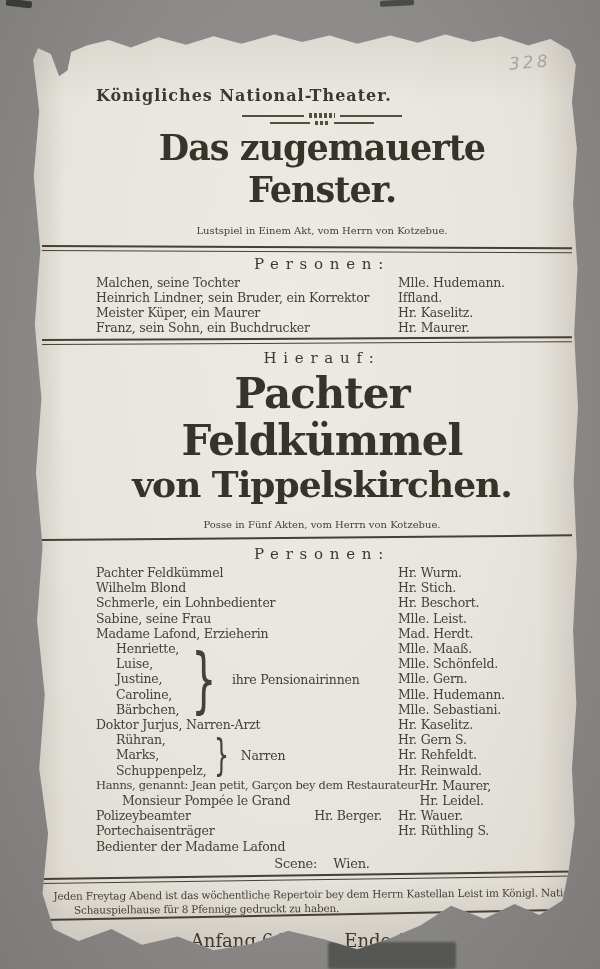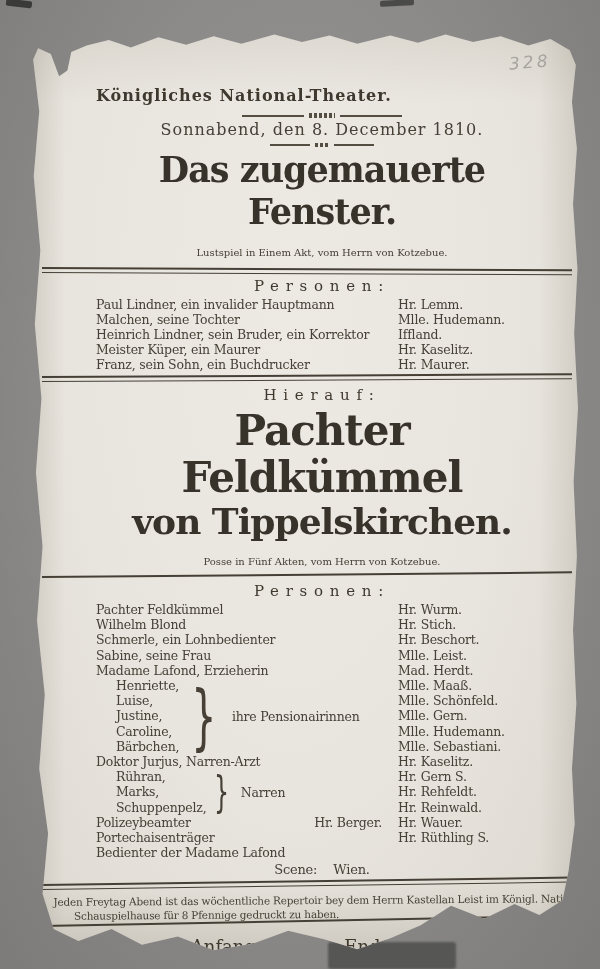--- a/index.html
+++ b/index.html
@@ -130,40 +130,35 @@
     <div class="content">
 
       <div class="masthead">Königliches National-Theater.</div>
 
       <div class="orn orn-wide">
         <span class="oline"></span>
         <span class="oknot"></span>
         <span class="oline"></span>
       </div>
 
-      <div class="dateline">Sonnabend, den 8. December 1810.</div>
 
       <div class="orn orn-narrow">
         <span class="oline"></span>
         <span class="oknot"></span>
         <span class="oline"></span>
       </div>
 
       <h1 class="title1">Das zugemauerte Fenster.</h1>
       <div class="subtitle">Lustspiel in Einem Akt, vom Herrn von Kotzebue.</div>
 
       <div class="rule rule-d r1"></div>
 
       <div class="lsp-head">Personen:</div>
 
       <div class="cast cast1">
-        <div class="crow">
-          <span class="role">Paul Lindner, ein invalider Hauptmann</span>
-          <span class="actor">Hr. Lemm.</span>
-        </div>
         <div class="crow">
           <span class="role">Malchen, seine Tochter</span>
           <span class="actor">Mlle. Hudemann.</span>
         </div>
         <div class="crow">
           <span class="role">Heinrich Lindner, sein Bruder, ein Korrektor</span>
           <span class="actor">Iffland.</span>
         </div>
         <div class="crow">
           <span class="role">Meister Küper, ein Maurer</span>
@@ -246,20 +241,30 @@
             <div class="brace b3">}</div>
             <div class="glabel">Narren</div>
           </div>
           <div class="gactors">
             <div>Hr. Gern S.</div>
             <div>Hr. Rehfeldt.</div>
             <div>Hr. Reinwald.</div>
           </div>
         </div>
 
+        <div class="grow">
+          <div class="role2">
+            <div class="l1">Hanns, genannt: Jean petit, Garçon bey dem Restaurateur</div>
+            <div class="l2">Monsieur Pompée le Grand</div>
+          </div>
+          <div class="actor2">
+            <div>Hr. Maurer,</div>
+            <div>Hr. Leidel.</div>
+          </div>
+        </div>
 
         <div class="crow">
           <span class="rolesplit">
             <span>Polizeybeamter</span>
             <span>Hr. Berger.</span>
           </span>
           <span class="actor">Hr. Wauer.</span>
         </div>
 
         <div class="crow">

